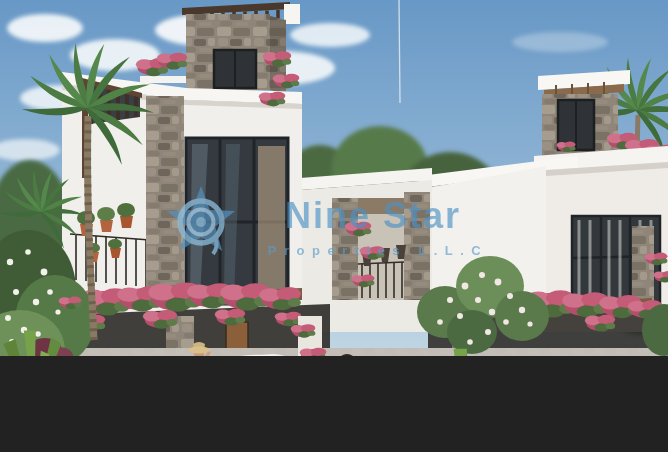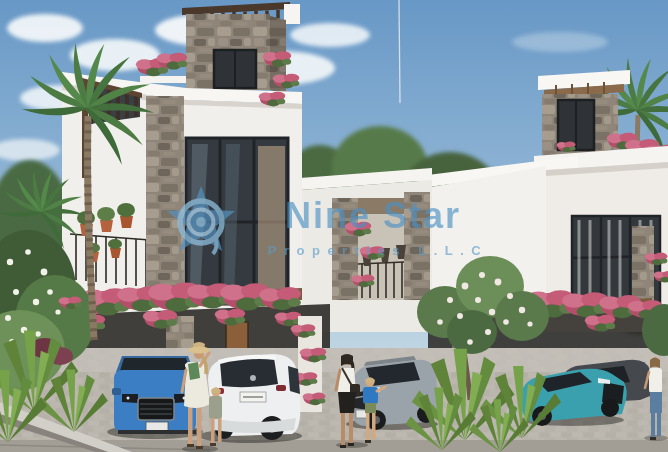--- a/index.html
+++ b/index.html
@@ -1,17 +1,17 @@
 <!DOCTYPE html>
 <html><head>
 <meta charset="utf-8">
 <style>
   html,body{margin:0;padding:0;background:#222;}
   .stage{
-    width:668px;height:452px;margin:0 auto;position:relative;overflow:hidden;
+    width:668px;height:356px;margin:0 auto;position:relative;overflow:hidden;
     font-family:"Liberation Sans", sans-serif;
   }
   svg{display:block}
   .wm-line1{font-family:"Liberation Sans",sans-serif;font-weight:bold;font-size:36px;letter-spacing:2px;}
   .wm-line2{font-family:"Liberation Sans",sans-serif;font-weight:bold;font-size:13px;letter-spacing:7.5px;}
 </style>
 </head>
 <body>
 
 <div class="stage">

